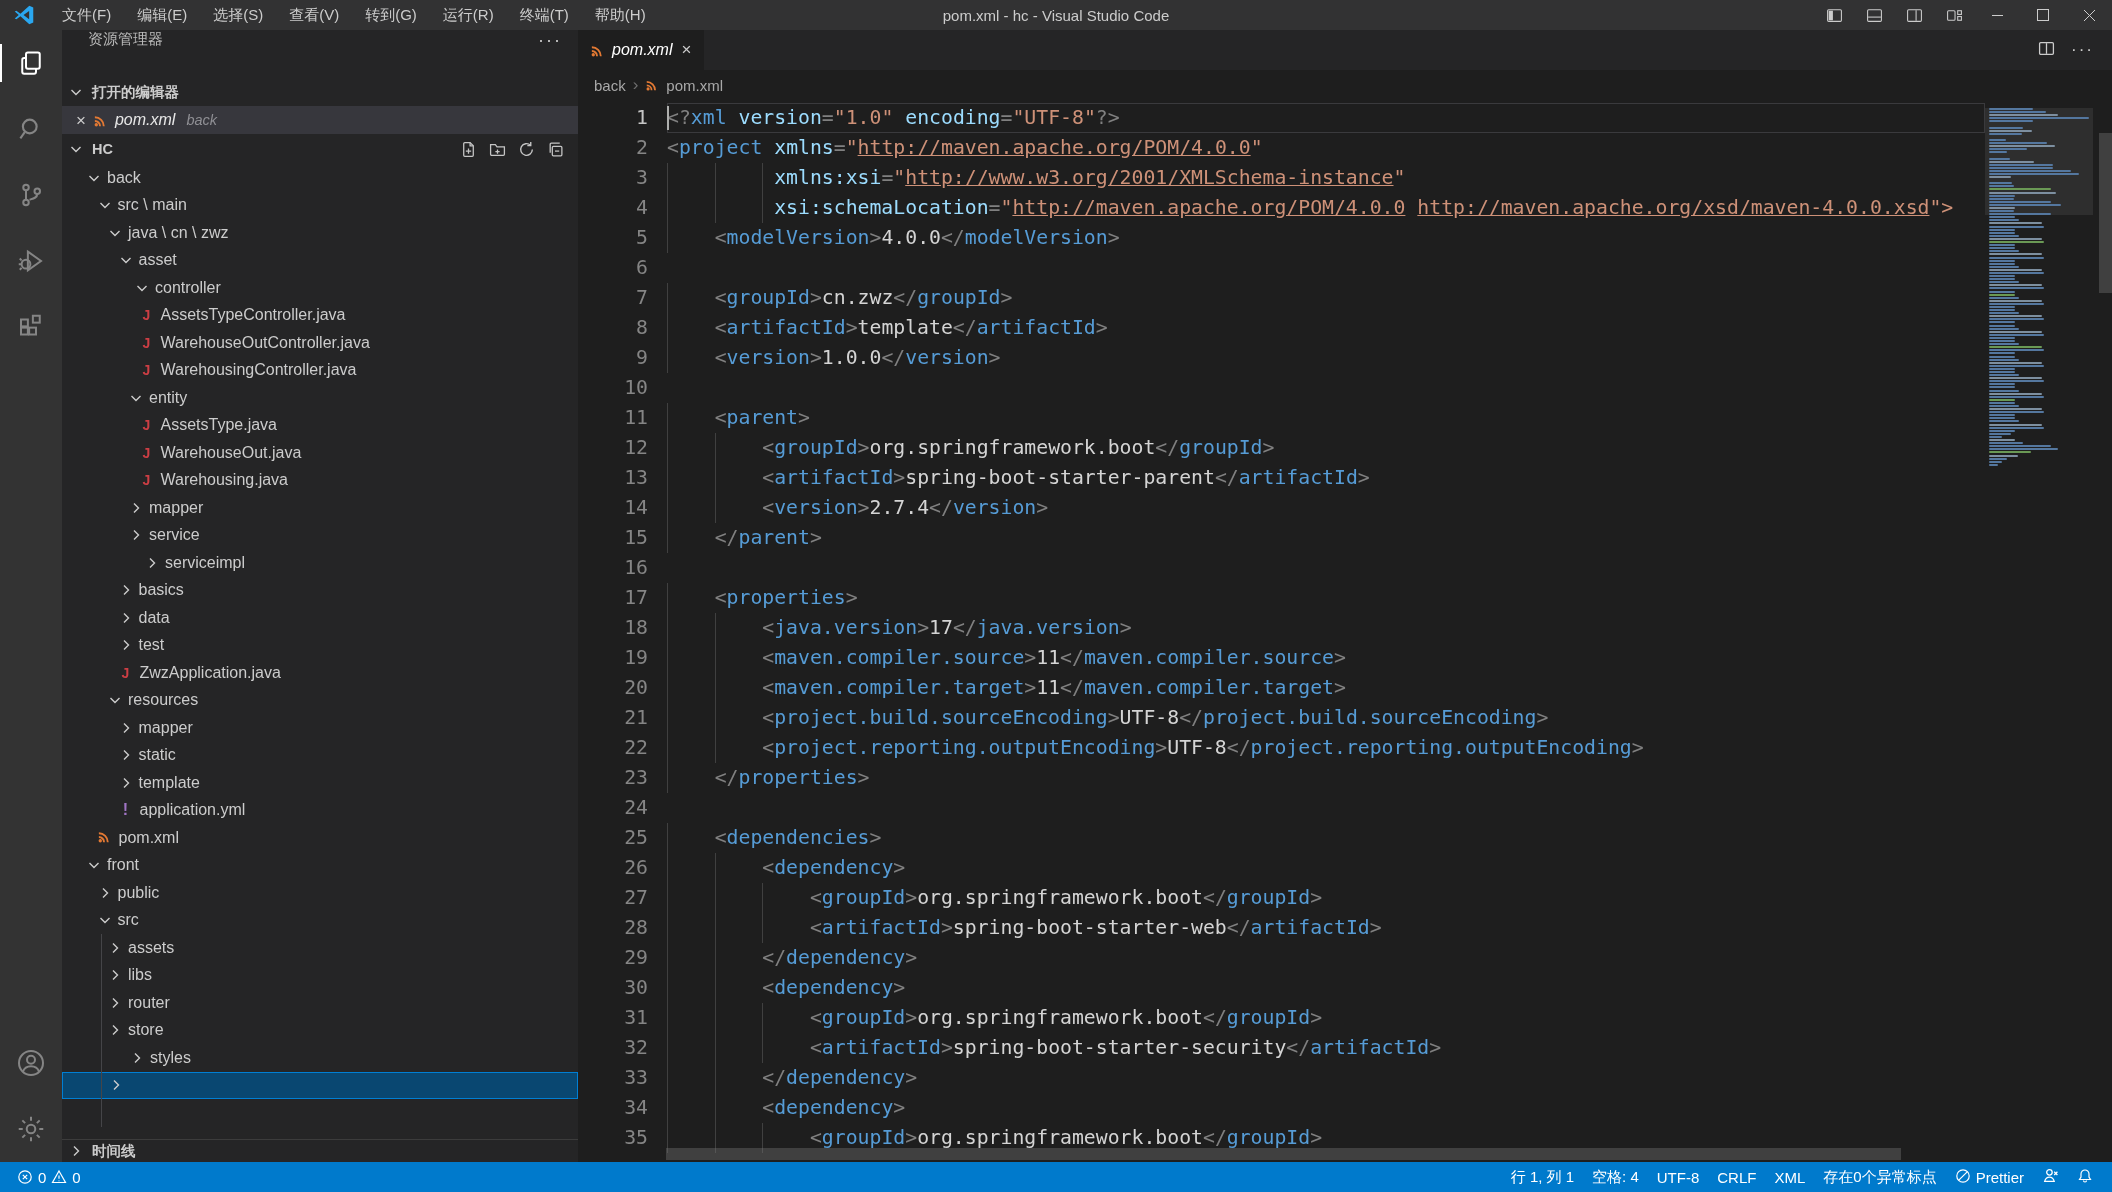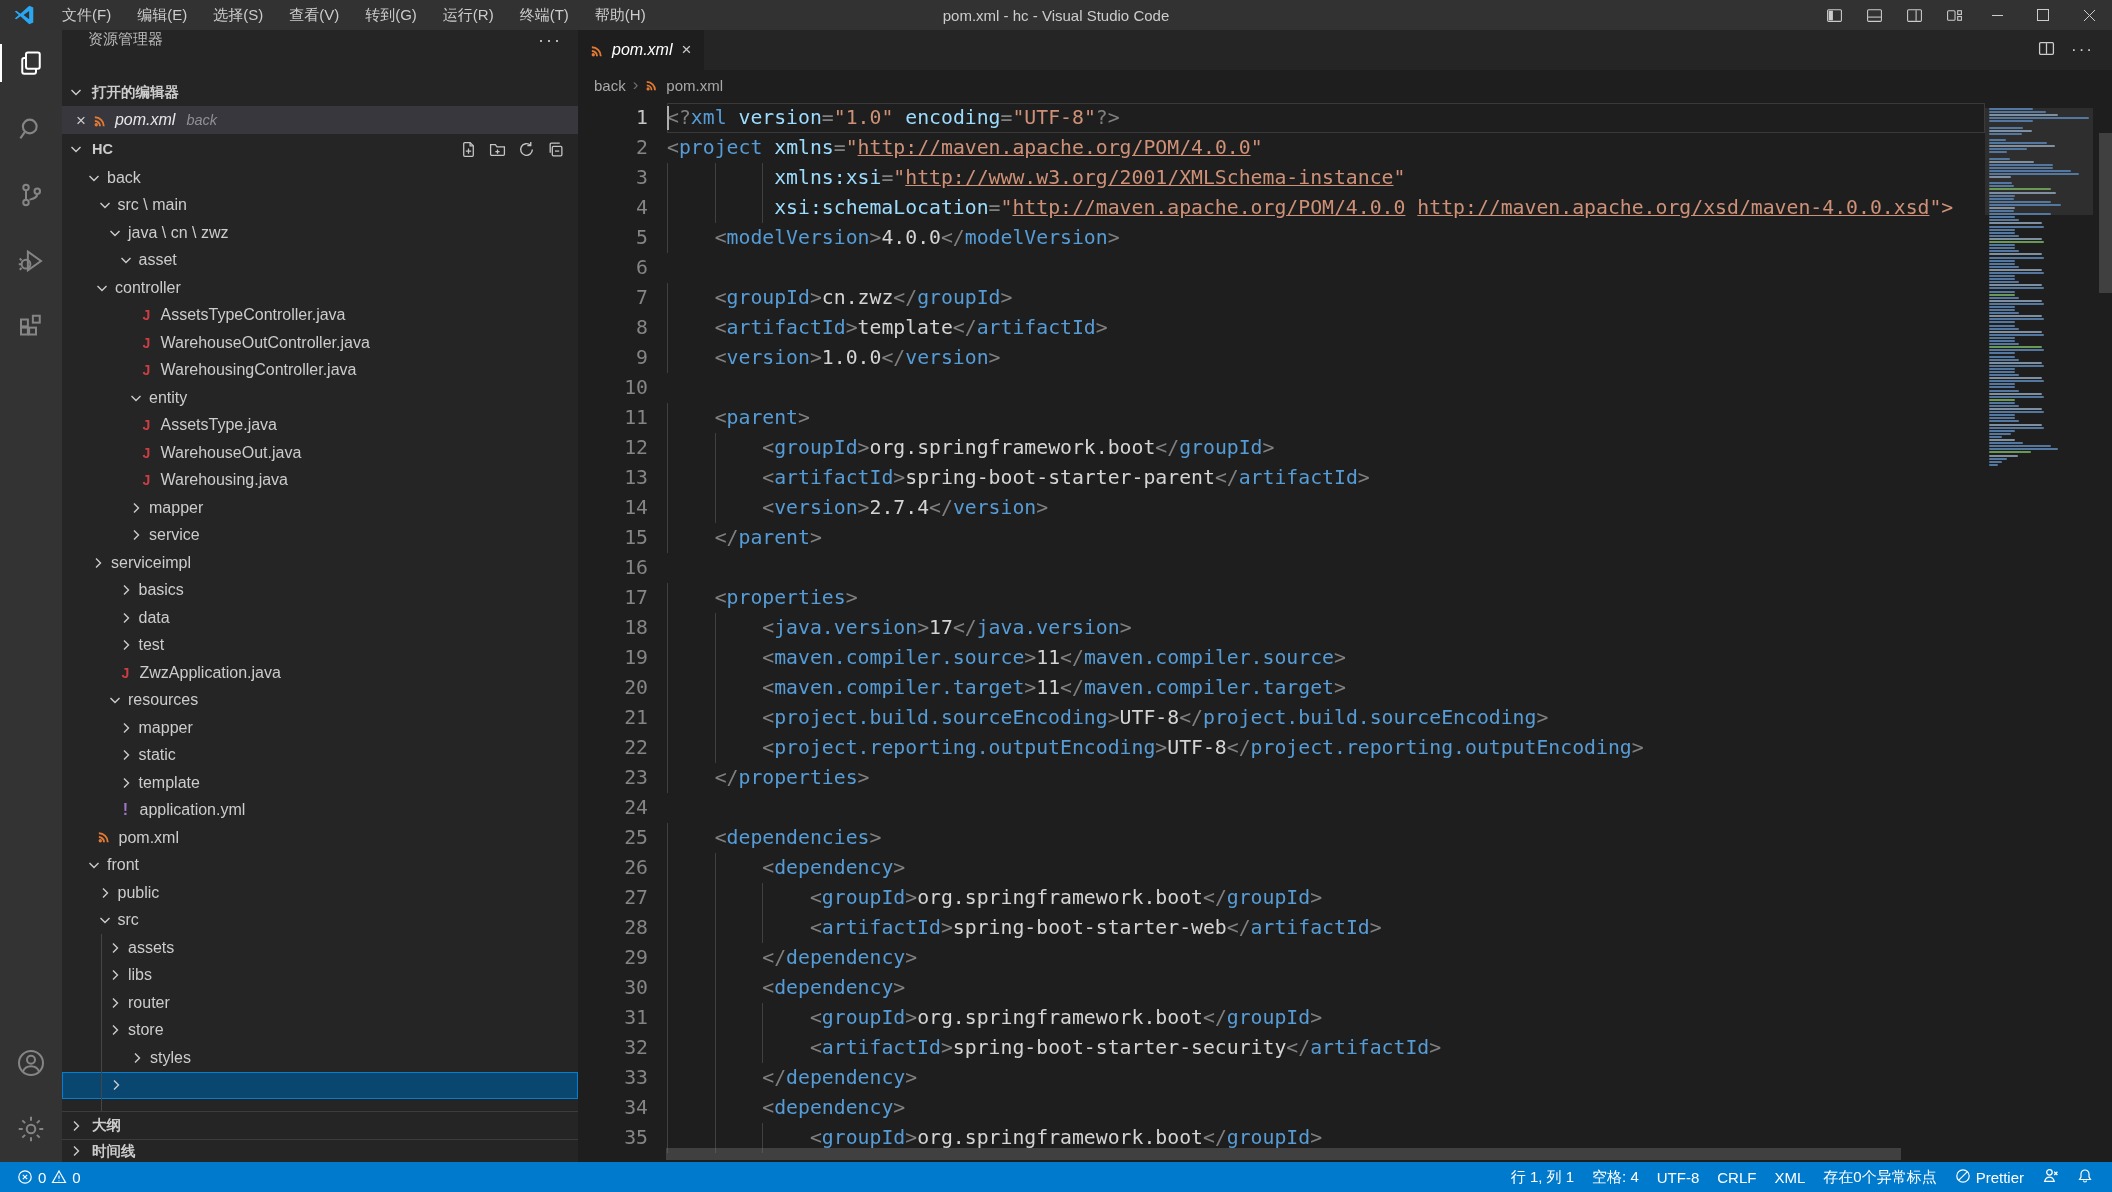--- a/index.html
+++ b/index.html
@@ -295,21 +295,21 @@
             <span class="tl-label">java \ cn \ zwz</span>
           </div>
           <div class="tree-row" style="padding-left: 55.5px;">
             <span class="tw">
               <svg width="16" height="16" viewBox="0 0 16 16" fill="none" stroke="#cccccc" stroke-width="1.4">
                 <path d="M3.5 6 8 10.5 12.5 6"></path>
               </svg>
             </span>
             <span class="tl-label">asset</span>
           </div>
-          <div class="tree-row" style="padding-left: 32px;">
+          <div class="tree-row" style="padding-left: 72px;">
             <span class="tw">
               <svg width="16" height="16" viewBox="0 0 16 16" fill="none" stroke="#cccccc" stroke-width="1.4">
                 <path d="M3.5 6 8 10.5 12.5 6"></path>
               </svg>
             </span>
             <span class="tl-label">controller</span>
           </div>
           <div class="tree-row" style="padding-left: 76.5px;">
             <span class="fi fi-java">J</span>
             <span class="tl-label">AssetsTypeController.java</span>
@@ -351,21 +351,21 @@
             <span class="tl-label">mapper</span>
           </div>
           <div class="tree-row" style="padding-left: 66px;">
             <span class="tw">
               <svg width="16" height="16" viewBox="0 0 16 16" fill="none" stroke="#cccccc" stroke-width="1.4">
                 <path d="M6 3.5 10.5 8 6 12.5"></path>
               </svg>
             </span>
             <span class="tl-label">service</span>
           </div>
-          <div class="tree-row" style="padding-left: 28px;">
+          <div class="tree-row" style="padding-left: 66px; margin-left: 16px;">
             <span class="tw">
               <svg width="16" height="16" viewBox="0 0 16 16" fill="none" stroke="#cccccc" stroke-width="1.4">
                 <path d="M6 3.5 10.5 8 6 12.5"></path>
               </svg>
             </span>
             <span class="tl-label">serviceimpl</span>
           </div>
           <div class="tree-row" style="padding-left: 55.5px;">
             <span class="tw">
               <svg width="16" height="16" viewBox="0 0 16 16" fill="none" stroke="#cccccc" stroke-width="1.4">
@@ -505,28 +505,20 @@
             <span class="tw">
               <svg width="16" height="16" viewBox="0 0 16 16" fill="none" stroke="#cccccc" stroke-width="1.4">
                 <path d="M6 3.5 10.5 8 6 12.5"></path>
               </svg>
             </span>
             <span class="tl-label"></span>
           </div>
           <div class="tree-guide" style="top: 770px; height: 192.5px;"></div>
         </div>
 
-      <div class="sec-header bordered">
-        <span class="tw">
-            <svg width="16" height="16" viewBox="0 0 16 16" fill="none" stroke="#cccccc" stroke-width="1.4">
-              <path d="M6 3.5 10.5 8 6 12.5"></path>
-            </svg>
-          </span>
-        <span class="sec-label">大纲</span>
-      </div>
       <div class="sec-header bordered" style="flex:0 0 23px;">
         <span class="tw">
             <svg width="16" height="16" viewBox="0 0 16 16" fill="none" stroke="#cccccc" stroke-width="1.4">
               <path d="M6 3.5 10.5 8 6 12.5"></path>
             </svg>
           </span>
         <span class="sec-label">时间线</span>
       </div>
     </div>
 

